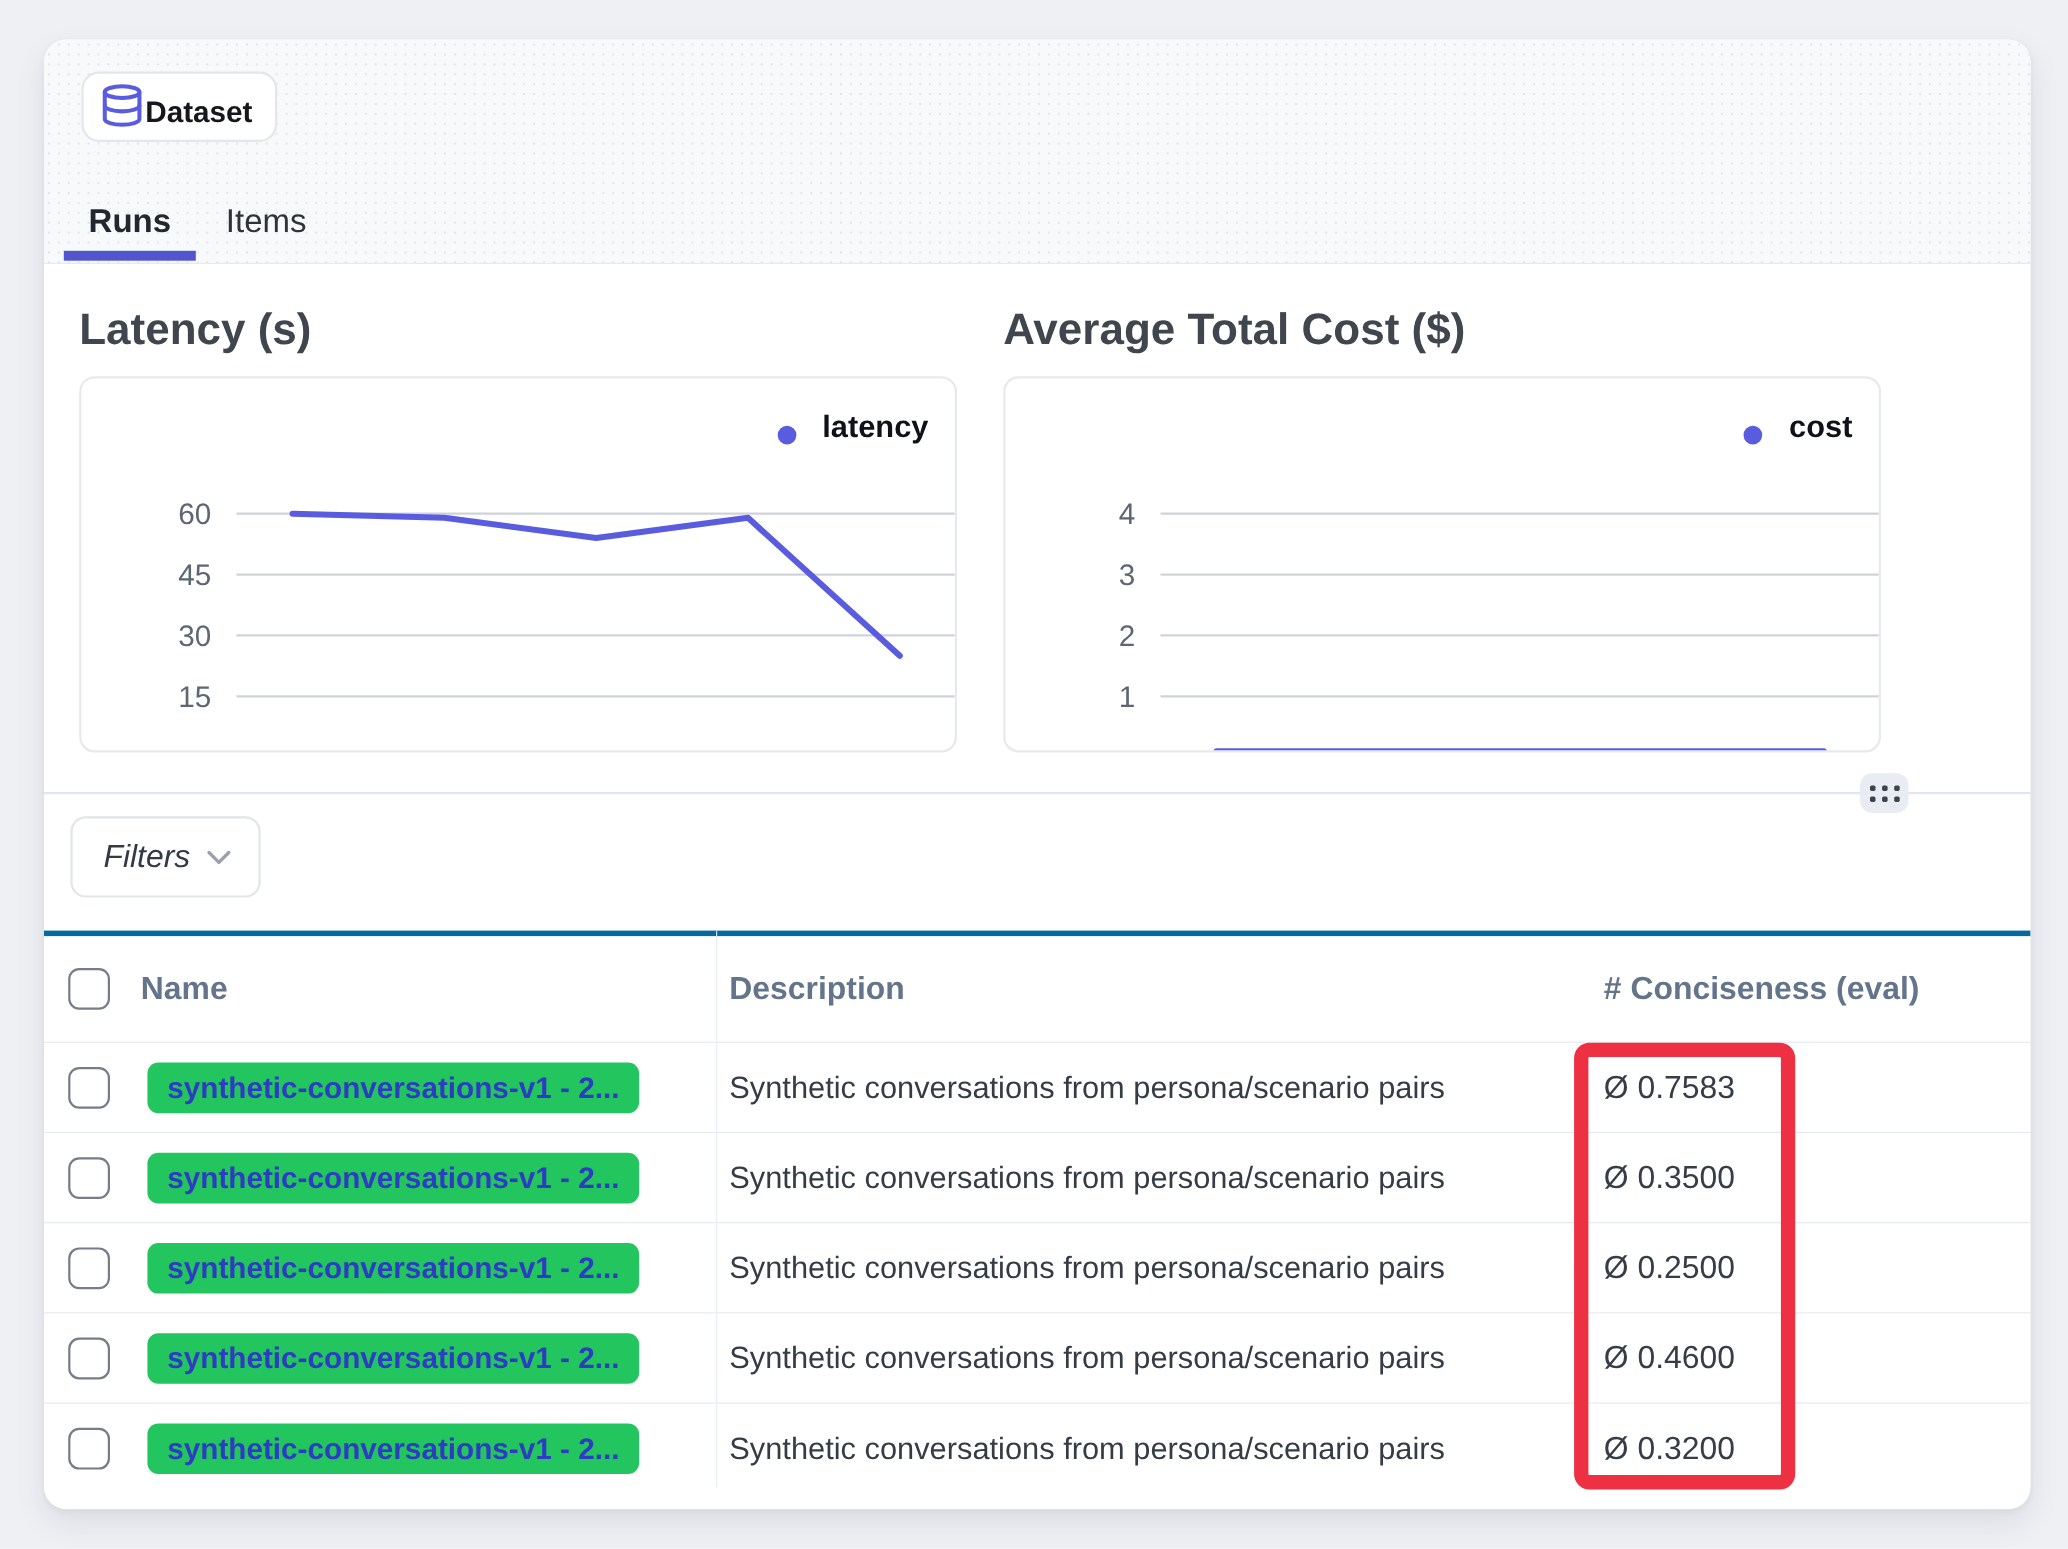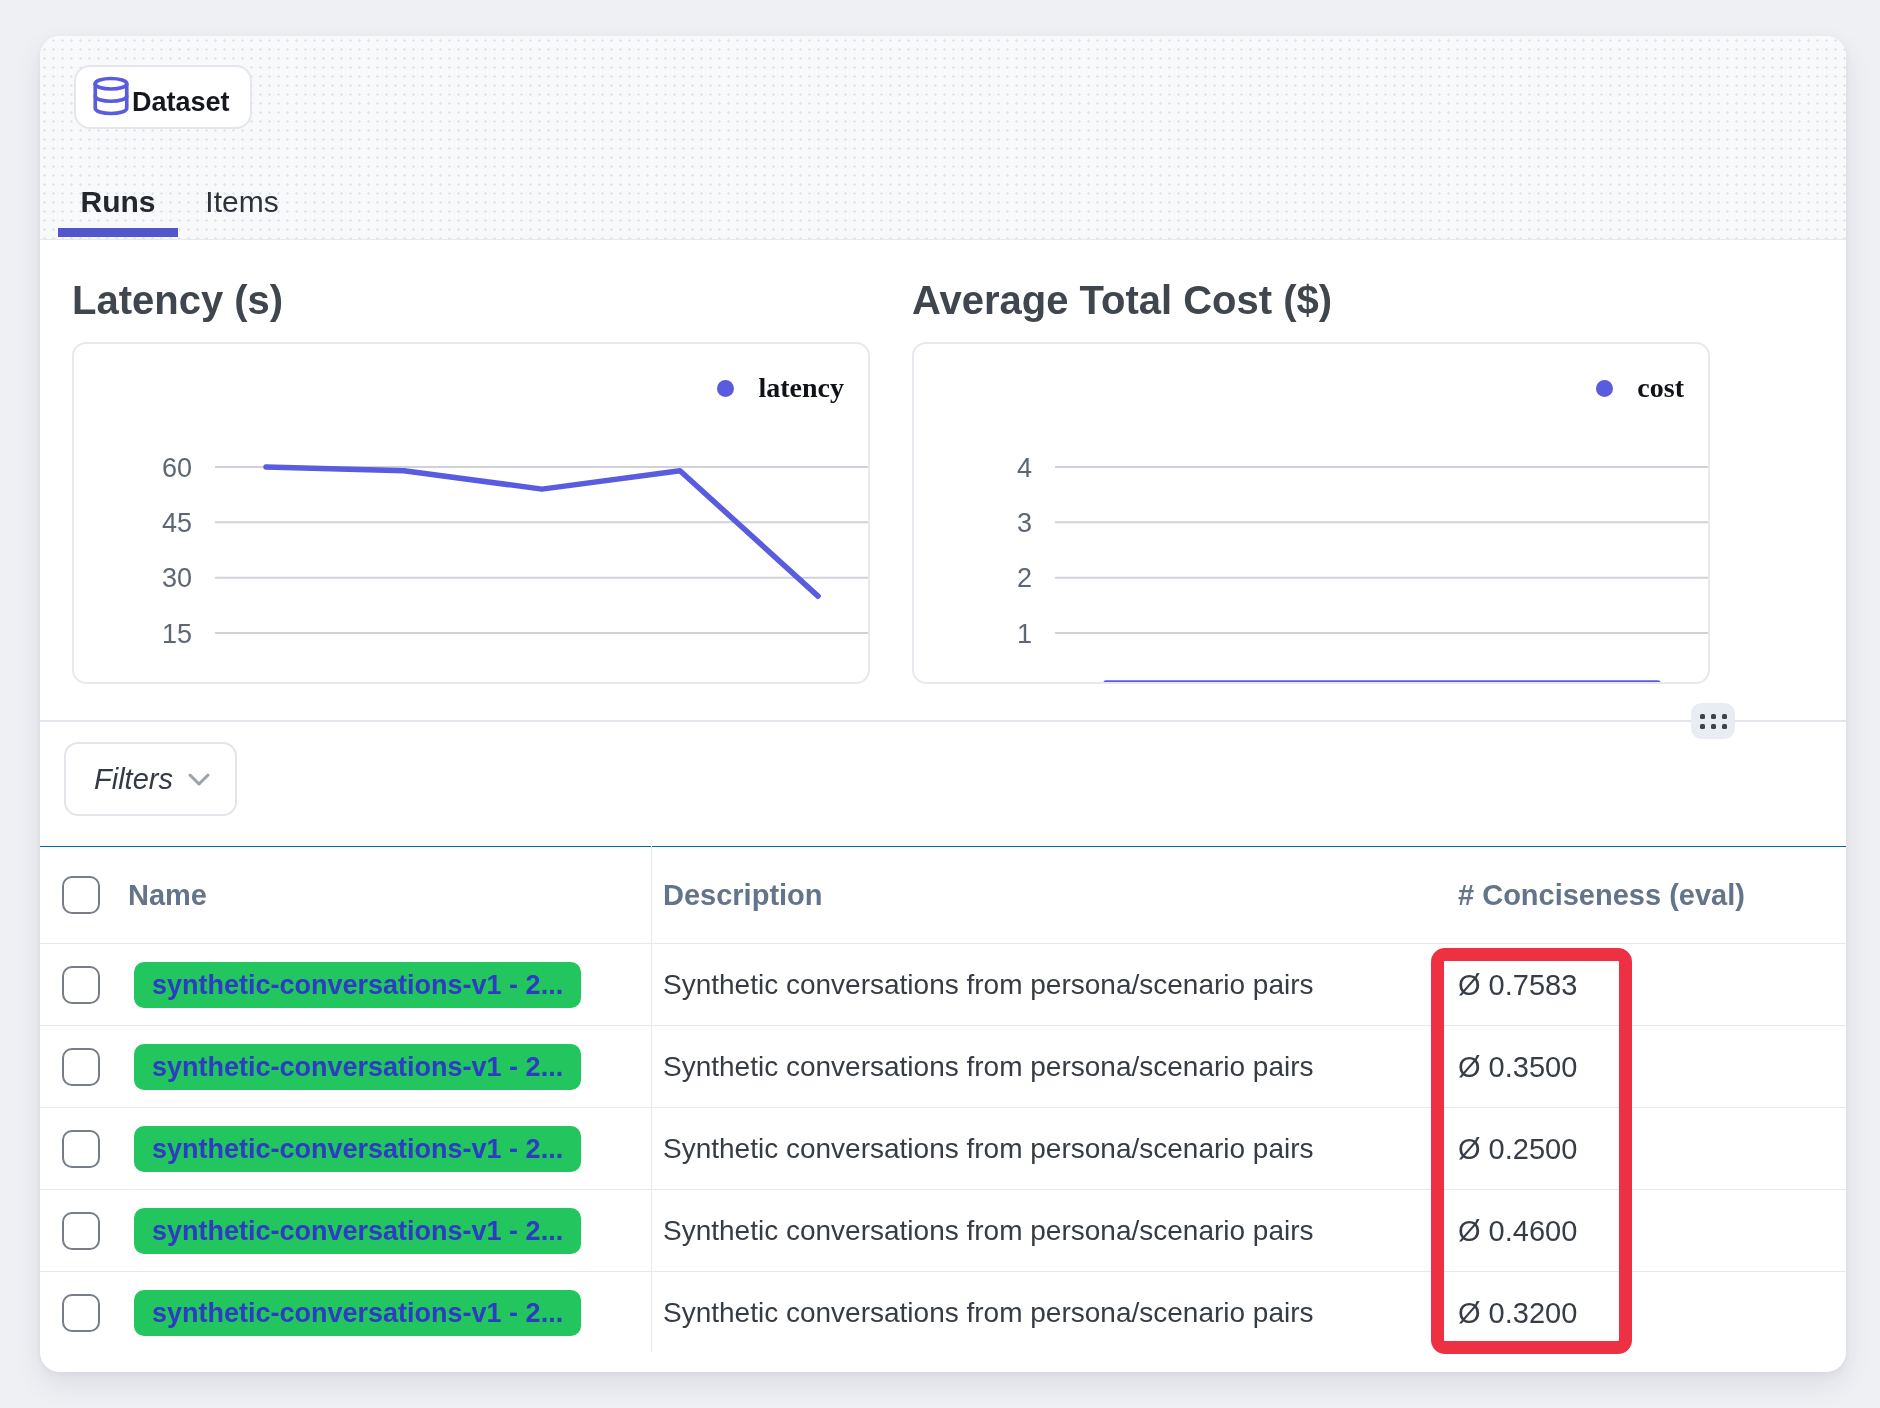--- a/index.html
+++ b/index.html
@@ -40,21 +40,21 @@
   .chart-section-title { position:absolute; top:242px; font-size:40px; font-weight:700; color:#40464d; }
   .t-left  { left:32px; }
   .t-right { left:872px; }
 
   .chart-card {
     position:absolute; top:306px; width:798px; height:342px;
     border:2px solid #e7e9ee; border-radius:14px; background:#fff; overflow:hidden;
   }
   .cc-left  { left:32px; }
   .cc-right { left:872px; }
-  .legend { position:absolute; top:28px; right:24px; display:flex; align-items:center; gap:24px;font-family:Liberation Serif, serif; }
+  .legend { position:absolute; top:28px; right:24px; display:flex; align-items:flex-end; gap:24px; }
   .legend-dot { width:17px; height:17px; border-radius:50%; background:#5a5ce0; }
   .legend-label { font-size:28px; font-weight:600; color:#0f1218; }
   .chart-svg { position:absolute; left:0; top:0; }
 
   
   .section-divider { position:absolute; left:0; top:684px; width:100%; height:2px; background:#e2e5ef; }
   .grip {
     position:absolute; left:1651px; top:667px; width:44px; height:36px;
     background:#e9ecf3; border-radius:11px;
     display:grid; grid-template-columns:repeat(3,5px); grid-template-rows:repeat(2,5px);
@@ -65,21 +65,21 @@
   
   .filters-btn {
     position:absolute; left:24px; top:706px; height:74px; padding:0 24px 0 28px;
     background:#fff; border:2px solid #e2e5ea; border-radius:14px;
     display:flex; align-items:center; gap:14px; cursor:pointer;font-style:italic;
   }
   .filters-btn .lbl { font-size:29px; font-weight:500; color:#333945; }
   .filters-btn svg { width:24px; height:15px; }
 
   
-  .runs-table { position:absolute; left:0; top:810px; width:100%; border-top:1px solid #0369a1; }
+  .runs-table { position:absolute; left:0; top:810px; width:100%; border-top:5px solid #0369a1; }
   .col-sep { position:absolute; left:611px; top:810px; width:1px; height:506px; background:#e8eaf2; }
   .thead { position:relative; height:96px; }
   .th-name { position:absolute; left:88px;  top:0; line-height:96px; }
   .th-desc { position:absolute; left:623px; top:0; line-height:96px; }
   .th-conc { position:absolute; left:1418px;top:0; line-height:96px; }
   .th { font-size:29px; font-weight:600; color:#64748b; }
   .row { position:relative; height:82px; border-top:1px solid #e5e7f2; cursor:pointer; }
   .checkbox {
     position:absolute; left:22px; width:38px; height:38px; border:2.5px solid #767d87;
     border-radius:10px; background:#fff; cursor:pointer;

